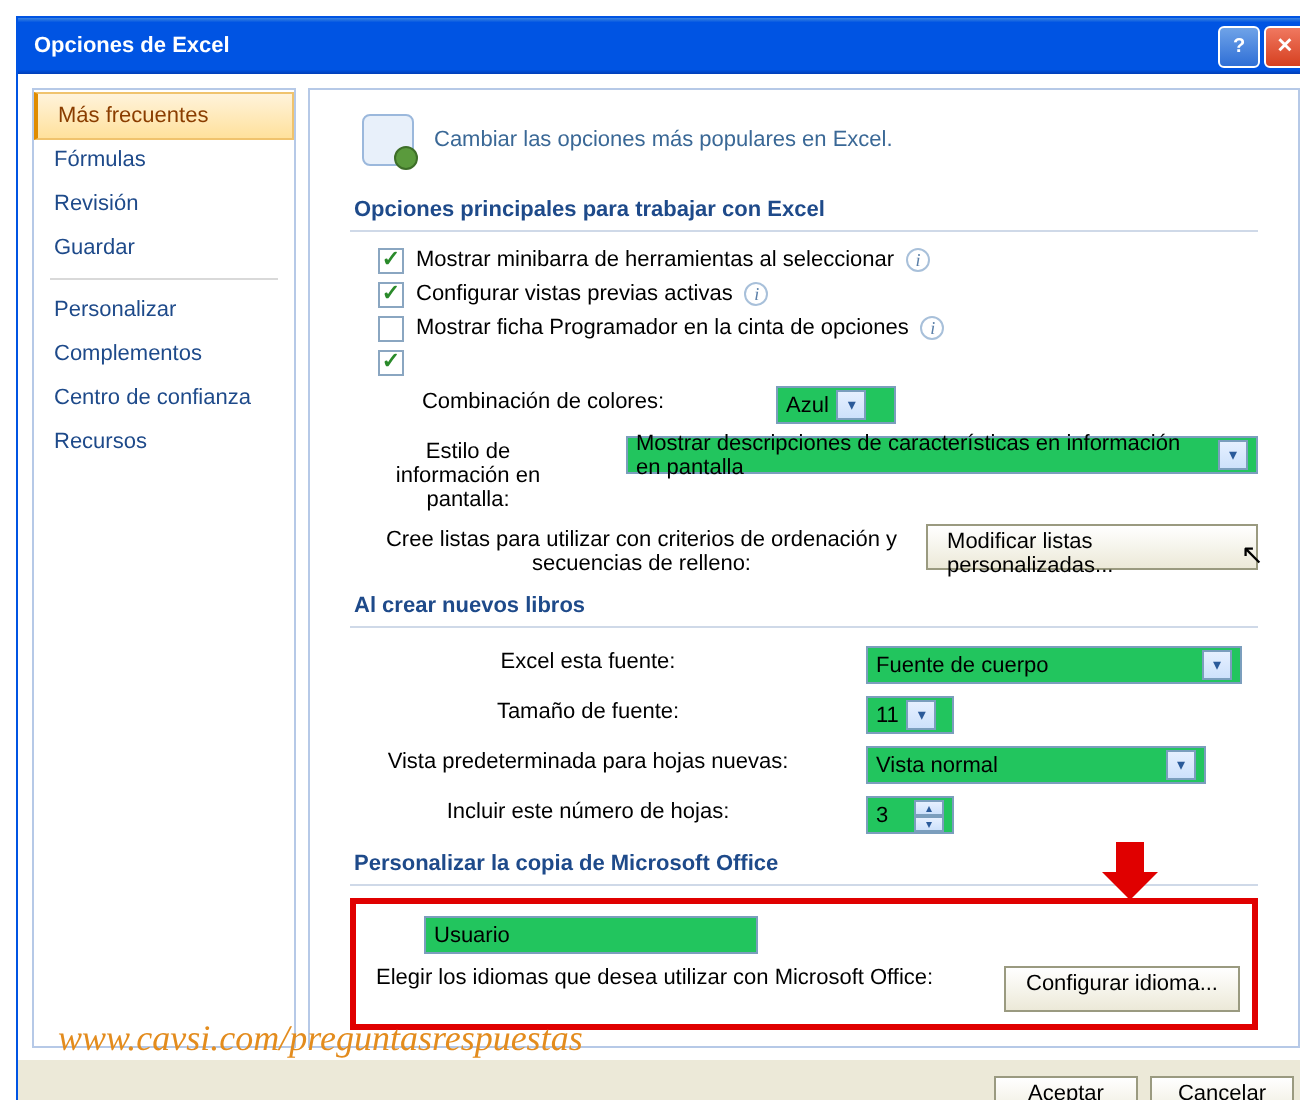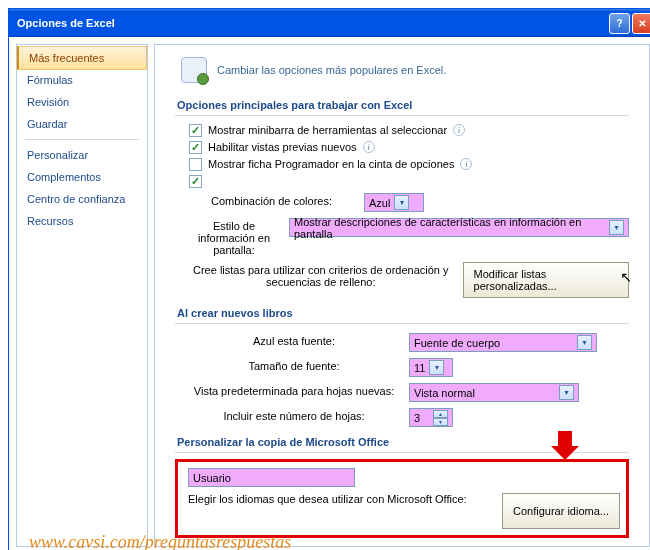--- a/index.html
+++ b/index.html
@@ -18,23 +18,23 @@
 .hdr { display: flex; align-items: center; gap: 10px; padding: 4px 0 10px 6px; color: #3a6896; font-size: 13px; }
 .hdr .ico { width: 26px; height: 26px; background: #e8f0fa; border: 1px solid #9bb8dc; border-radius: 4px; position: relative; }
 .hdr .ico::after { content: ""; position: absolute; width: 10px; height: 10px; background: #5a9a3c; border-radius: 50%; right: -3px; bottom: -3px; border: 1px solid #3d6e28; }
 .section-title { color: #1e4a8a; font-weight: bold; padding: 6px 2px 4px 2px; border-bottom: 1px solid #cfd9e8; margin-bottom: 6px; }
 .row { display: flex; align-items: flex-start; gap: 6px; padding: 2px 0 2px 14px; }
 .chk { width: 13px; height: 13px; border: 1px solid #8aa6c1; background: #fff; display: inline-flex; align-items: center; justify-content: center; color: #2a8a2a; font-size: 11px; line-height: 1; }
 .chk.checked::after { content: "✓"; font-weight: bold; }
 .info { width: 12px; height: 12px; border: 1px solid #a8c0da; border-radius: 50%; display: inline-flex; align-items: center; justify-content: center; font-size: 9px; color: #5a7fa8; font-style: italic; font-family: Georgia, serif; }
 .field { display: flex; align-items: flex-start; gap: 10px; padding: 3px 0 3px 14px; }
 .field .lbl { width: 165px; padding-top: 2px; text-align: center; }
-.sel { border: 1px solid #7b9ebd; background: #f0abfc; height: 19px; display: flex; align-items: center; padding: 0 4px; position: relative; }
+.sel { border: 1px solid #7b9ebd; background: #22c55e; height: 19px; display: flex; align-items: center; padding: 0 4px; position: relative; margin-left: 24px; }
 .sel .arrow, .arrow-btn { width: 15px; height: 15px; background: linear-gradient(to bottom, #e6f0ff, #cde1fb); border: 1px solid #7b9ebd; display: inline-flex; align-items: center; justify-content: center; font-size: 8px; color: #2a5a9a; margin-left: 4px; }
-.btn { background: linear-gradient(to bottom, #fff, #ece9d8); border: 1px solid #9a9a80; padding: 2px 10px; height: 36px; display: inline-flex; align-items: center; cursor: pointer; }
+.btn { background: linear-gradient(to bottom, #fff, #ece9d8); border: 1px solid #9a9a80; padding: 2px 10px; height: 23px; display: inline-flex; cursor: pointer; }
 .footer { display: flex; justify-content: flex-end; gap: 6px; padding: 8px 10px; background: #ece9d8; }
 .footer .btn { min-width: 72px; justify-content: center; }
 .highlight-box { border: 3px solid #e00000; padding: 3px 6px; margin: 4px 0 0 0; }
 .arrow-ctn { position: relative; height: 0; }
 .big-arrow { position: absolute; right: 50px; top: -28px; }
 .big-arrow .shaft { width: 14px; height: 16px; background: #e00000; margin: 0 auto; }
 .big-arrow .head { width: 0; height: 0; border-left: 14px solid transparent; border-right: 14px solid transparent; border-top: 14px solid #e00000; margin-top: -1px; }
 .watermark { position: relative; text-align: left; padding: 0 0 0 20px; margin-top: -22px; color: #e38c1e; font-family: "Comic Sans MS", cursive; font-style: italic; font-size: 18px; pointer-events: none; }
 .cursor { position: absolute; right: -4px; top: 6px; font-size: 14px; pointer-events: none; }
 </style>
@@ -70,21 +70,21 @@
 
       <div class="section-title">Opciones principales para trabajar con Excel</div>
 
       <div class="row">
         <span class="chk checked"></span>
         <span>Mostrar minibarra de herramientas al seleccionar</span>
         <span class="info">i</span>
       </div>
       <div class="row">
         <span class="chk checked"></span>
-        <span>Habilitar vistas previas nuevos</span>
+        <span>Configurar vistas previas activas</span>
         <span class="info">i</span>
       </div>
       <div class="row">
         <span class="chk"></span>
         <span>Mostrar ficha Programador en la cinta de opciones</span>
         <span class="info">i</span>
       </div>
       <div class="row">
         <span class="chk checked"></span>
       </div>
@@ -109,21 +109,21 @@
         <span class="lbl" style="width:290px">Cree listas para utilizar con criterios de ordenación y secuencias de relleno:</span>
         <span class="btn" style="position:relative">
           <span>Modificar listas personalizadas...</span>
           <span class="cursor">↖</span>
         </span>
       </div>
 
       <div class="section-title">Al crear nuevos libros</div>
 
       <div class="field">
-        <span class="lbl" style="width:210px">Azul esta fuente:</span>
+        <span class="lbl" style="width:210px">Excel esta fuente:</span>
         <span class="sel" style="width:188px">
           <span style="flex:1">Fuente de cuerpo</span>
             <span class="arrow">▾</span>
         </span>
       </div>
       <div class="field">
         <span class="lbl" style="width:210px">Tamaño de fuente:</span>
         <span class="sel" style="width:44px">
           <span>11</span>
             <span class="arrow">▾</span>

